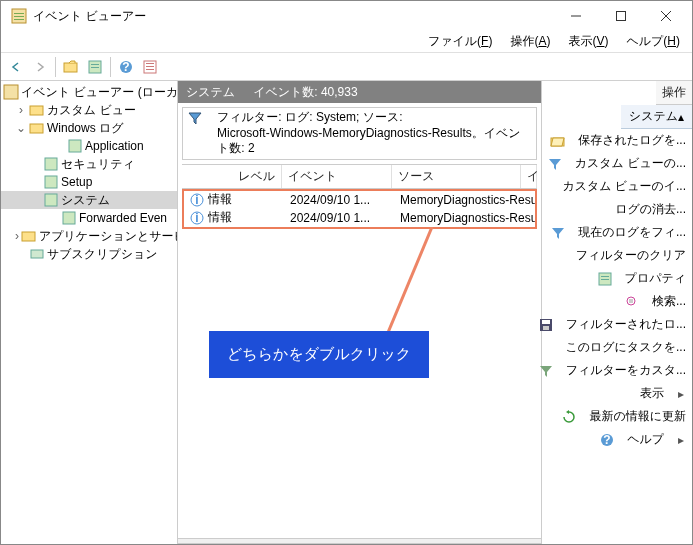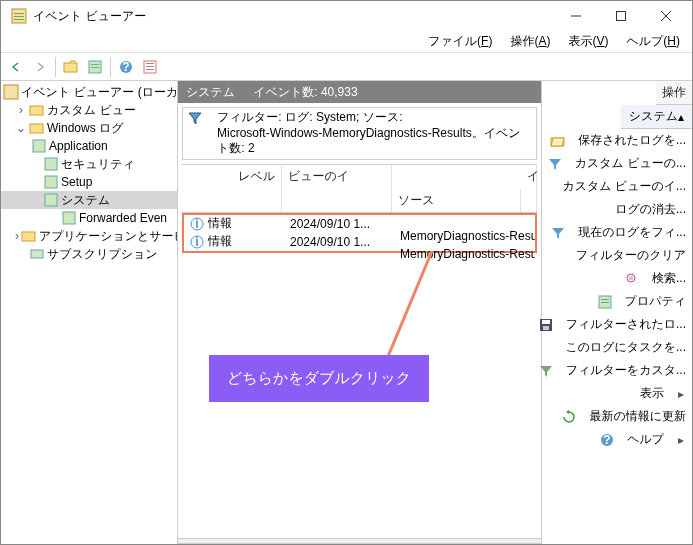--- a/index.html
+++ b/index.html
@@ -26,31 +26,31 @@
 .center-header .sys { margin-right: 18px; }
 .filter-bar { border: 1px solid #ccc; margin: 4px; padding: 2px 4px; font-size: 11px; display: flex; gap: 14px; align-items: flex-start; }
 .filter-text { line-height: 1.3; }
 .list-header { display: flex; border-top: 1px solid #ccc; border-bottom: 1px solid #ccc; background: #fff; margin: 0 4px; }
 .lh-cell { border-right: 1px solid #e0e0e0; padding: 3px 6px; color: #222; }
 .list-body { margin: 0 4px; position: relative; }
 .row-hl { border: 2px solid #ec7d5a; display: flex; flex-direction: column; }
 .list-row { display: flex; height: 18px; align-items: center; }
 .lr-cell { padding: 0 6px; display: flex; align-items: center; gap: 4px; white-space: nowrap; overflow: hidden; }
 .annotation-line { position: absolute; top: 38px; left: 200px; }
-.annotation-box { position: absolute; top: 142px; left: 27px; background: #8b5cf6; color: #fff; padding: 14px 18px; font-size: 15px; font-weight: 500; }
+.annotation-box { position: absolute; top: 142px; left: 27px; background: #1d4ed8; color: #fff; padding: 14px 18px; font-size: 15px; font-weight: 500; }
 .center-split { height: 6px; background: #f0f0f0; border-top: 1px solid #ccc; border-bottom: 1px solid #ccc; margin-top: auto; }
 .right { width: 150px; display: flex; flex-direction: column; align-items: flex-end; }
 .right-title { background: #f6f6f6; color: #222; padding: 3px 6px; border-bottom: 1px solid #ccc; }
 .right-section { background: #eef3fa; border-bottom: 1px solid #bcd; padding: 3px 8px; display: flex; justify-content: space-between; align-items: center; }
 .right-item { display: flex; align-items: center; gap: 12px; padding: 3px 6px; cursor: pointer; white-space: nowrap; overflow: hidden; }
 .r-icon { width: 16px; height: 16px; display: inline-flex; align-items: center; justify-content: center; flex-shrink: 0; }
 .r-expand { width: 10px; color: #555; text-align: center; }
 .lh-level { width: 100px; text-align: right; }
 .lh-date { width: 110px; }
-.lh-source { flex: 1; margin-top: 24px; }
+.lh-source { flex: 1; }
 .lh-ev { width: 16px; }
 svg { display: block; }
 </style>
 </head>
 <body>
 
 <div class="titlebar">
   <span class="title-icon">
     <svg width="16" height="16">
         <rect x="1" y="1" width="14" height="14" fill="#f4e1a6" stroke="#b89030"></rect>
@@ -151,21 +151,21 @@
     </div>
     <div class="tree-row" style="padding-left:14px">
       <span class="tree-expand">⌄</span>
       <span class="tree-icon">
           <svg width="16" height="16">
             <rect x="1" y="4" width="13" height="9" fill="#fde08a" stroke="#c9a030"></rect>
           </svg>
         </span>
       <span>Windows ログ</span>
     </div>
-    <div class="tree-row" style="padding-left:30px">
+    <div class="tree-row" style="padding-left:66px">
       <span class="tree-icon">
           <svg width="16" height="16">
             <rect x="2" y="2" width="12" height="12" fill="#cde8c0" stroke="#6a9"></rect>
           </svg>
         </span>
       <span>Application</span>
     </div>
     <div class="tree-row" style="padding-left:42px">
       <span class="tree-icon">
           <svg width="16" height="16">
@@ -228,21 +228,21 @@
             <path d="M2 3 H14 L9 9 V14 L7 12 V9 Z" fill="#5a9bd5" stroke="#357"></path>
           </svg>
         </span>
       <div class="filter-text">
         <div>フィルター: ログ: System; ソース:</div>
         <div>Microsoft-Windows-MemoryDiagnostics-Results。イベント数: 2</div>
       </div>
     </div>
     <div class="list-header">
       <div class="lh-cell lh-level">レベル</div>
-      <div class="lh-cell lh-date">ビューのイ</div>
+      <div class="lh-cell lh-date">イベント</div>
       <div class="lh-cell lh-source">ソース</div>
       <div class="lh-cell lh-ev">イ</div>
     </div>
     <div class="list-body">
       <div class="row-hl">
         <div class="list-row">
           <div class="lr-cell lh-level">
               <span>
                 <svg width="14" height="14">
                   <circle cx="7" cy="7" r="6" fill="#fff" stroke="#4a90d9"></circle>
@@ -315,35 +315,35 @@
         </span>
         <span>現在のログをフィ...</span>
       </div>
     <div class="right-item">
         <span class="r-icon"></span>
         <span>フィルターのクリア</span>
       </div>
     <div class="right-item">
         <span class="r-icon">
           <svg width="16" height="16">
+            <rect x="2" y="2" width="12" height="12" fill="#cde8c0" stroke="#6a9"></rect>
+            <rect x="4" y="5" width="8" height="1" fill="#6a9"></rect>
+            <rect x="4" y="8" width="8" height="1" fill="#6a9"></rect>
+          </svg>
+        </span>
+        <span>プロパティ</span>
+      </div>
+    <div class="right-item">
+        <span class="r-icon">
+          <svg width="16" height="16">
             <circle cx="7" cy="7" r="4" fill="#fff" stroke="#c49"></circle>
             <rect x="5" y="5" width="4" height="4" fill="#ccc"></rect>
           </svg>
         </span>
         <span>検索...</span>
-      </div>
-    <div class="right-item">
-        <span class="r-icon">
-          <svg width="16" height="16">
-            <rect x="2" y="2" width="12" height="12" fill="#cde8c0" stroke="#6a9"></rect>
-            <rect x="4" y="5" width="8" height="1" fill="#6a9"></rect>
-            <rect x="4" y="8" width="8" height="1" fill="#6a9"></rect>
-          </svg>
-        </span>
-        <span>プロパティ</span>
       </div>
     <div class="right-item">
         <span class="r-icon">
           <svg width="16" height="16">
             <rect x="2" y="2" width="12" height="12" fill="#4a4a6a"></rect>
             <rect x="4" y="3" width="8" height="4" fill="#fff"></rect>
             <rect x="5" y="9" width="6" height="4" fill="#ccc"></rect>
           </svg>
         </span>
         <span>フィルターされたロ...</span>

